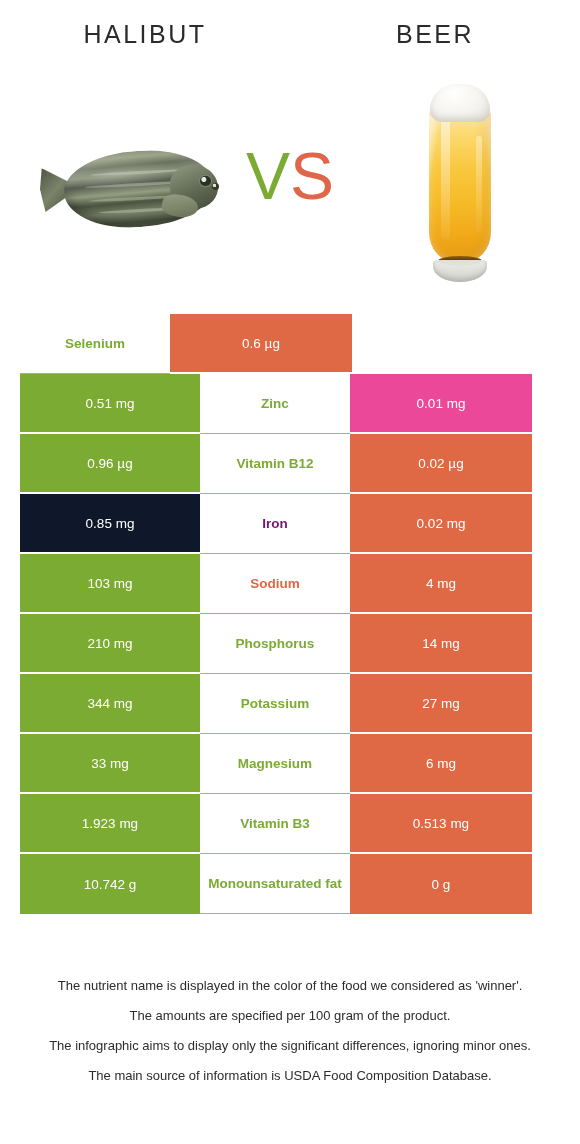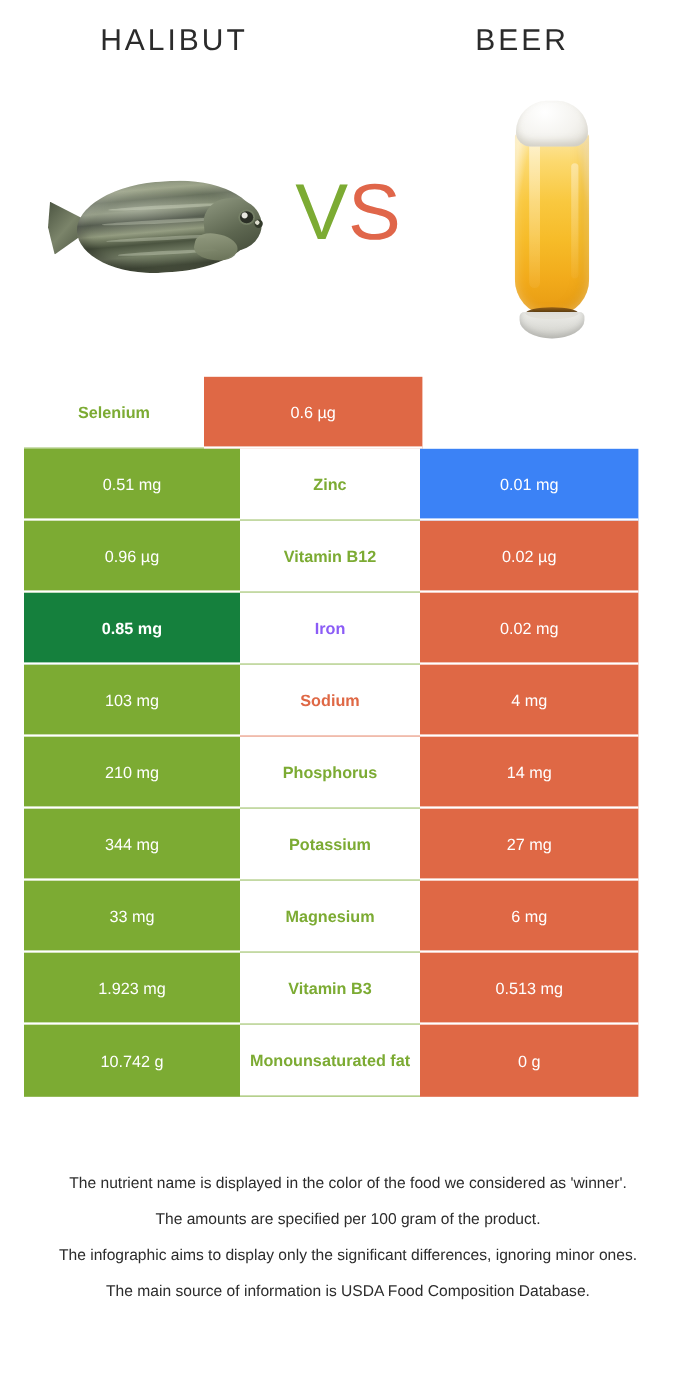--- a/index.html
+++ b/index.html
@@ -312,30 +312,30 @@
 </div>
 
 <div class="table" id="nutrient-table">
     <div class="row">
       <div class="cell mid" style="color: rgb(124, 171, 51); border-bottom: 1px solid rgba(124, 171, 51, 0.75);">Selenium</div>
       <div class="cell right" style="background: rgb(223, 104, 69);">0.6 µg</div>
     </div>
     <div class="row">
       <div class="cell left" style="background: rgb(124, 171, 51);">0.51 mg</div>
       <div class="cell mid" style="color: rgb(124, 171, 51); border-bottom: 1px solid rgba(124, 171, 51, 0.75);">Zinc</div>
-      <div class="cell right" style="background: #3b82f6;">0.01 mg</div>
+      <div class="cell right" style="background: #ec4899;">0.01 mg</div>
     </div>
     <div class="row">
       <div class="cell left" style="background: rgb(124, 171, 51);">0.96 µg</div>
       <div class="cell mid" style="color: rgb(124, 171, 51); border-bottom: 1px solid rgba(124, 171, 51, 0.75);">Vitamin B12</div>
       <div class="cell right" style="background: rgb(223, 104, 69);">0.02 µg</div>
     </div>
     <div class="row">
-      <div class="cell left" style="background: #15803d; font-weight: bold;">0.85 mg</div>
-      <div class="cell mid" style="color: #8b5cf6; border-bottom: 1px solid rgba(124, 171, 51, 0.75); text-align: right;">Iron</div>
+      <div class="cell left" style="background: #0f172a;">0.85 mg</div>
+      <div class="cell mid" style="color: #701a75; border-bottom: 1px solid rgba(124, 171, 51, 0.75); text-align: right;">Iron</div>
       <div class="cell right" style="background: rgb(223, 104, 69);">0.02 mg</div>
     </div>
     <div class="row">
       <div class="cell left" style="background: rgb(124, 171, 51);">103 mg</div>
       <div class="cell mid" style="color: rgb(223, 104, 69); border-bottom: 1px solid rgba(223, 104, 69, 0.75);">Sodium</div>
       <div class="cell right" style="background: rgb(223, 104, 69);">4 mg</div>
     </div>
     <div class="row">
       <div class="cell left" style="background: rgb(124, 171, 51);">210 mg</div>
       <div class="cell mid" style="color: rgb(124, 171, 51); border-bottom: 1px solid rgba(124, 171, 51, 0.75);">Phosphorus</div>

